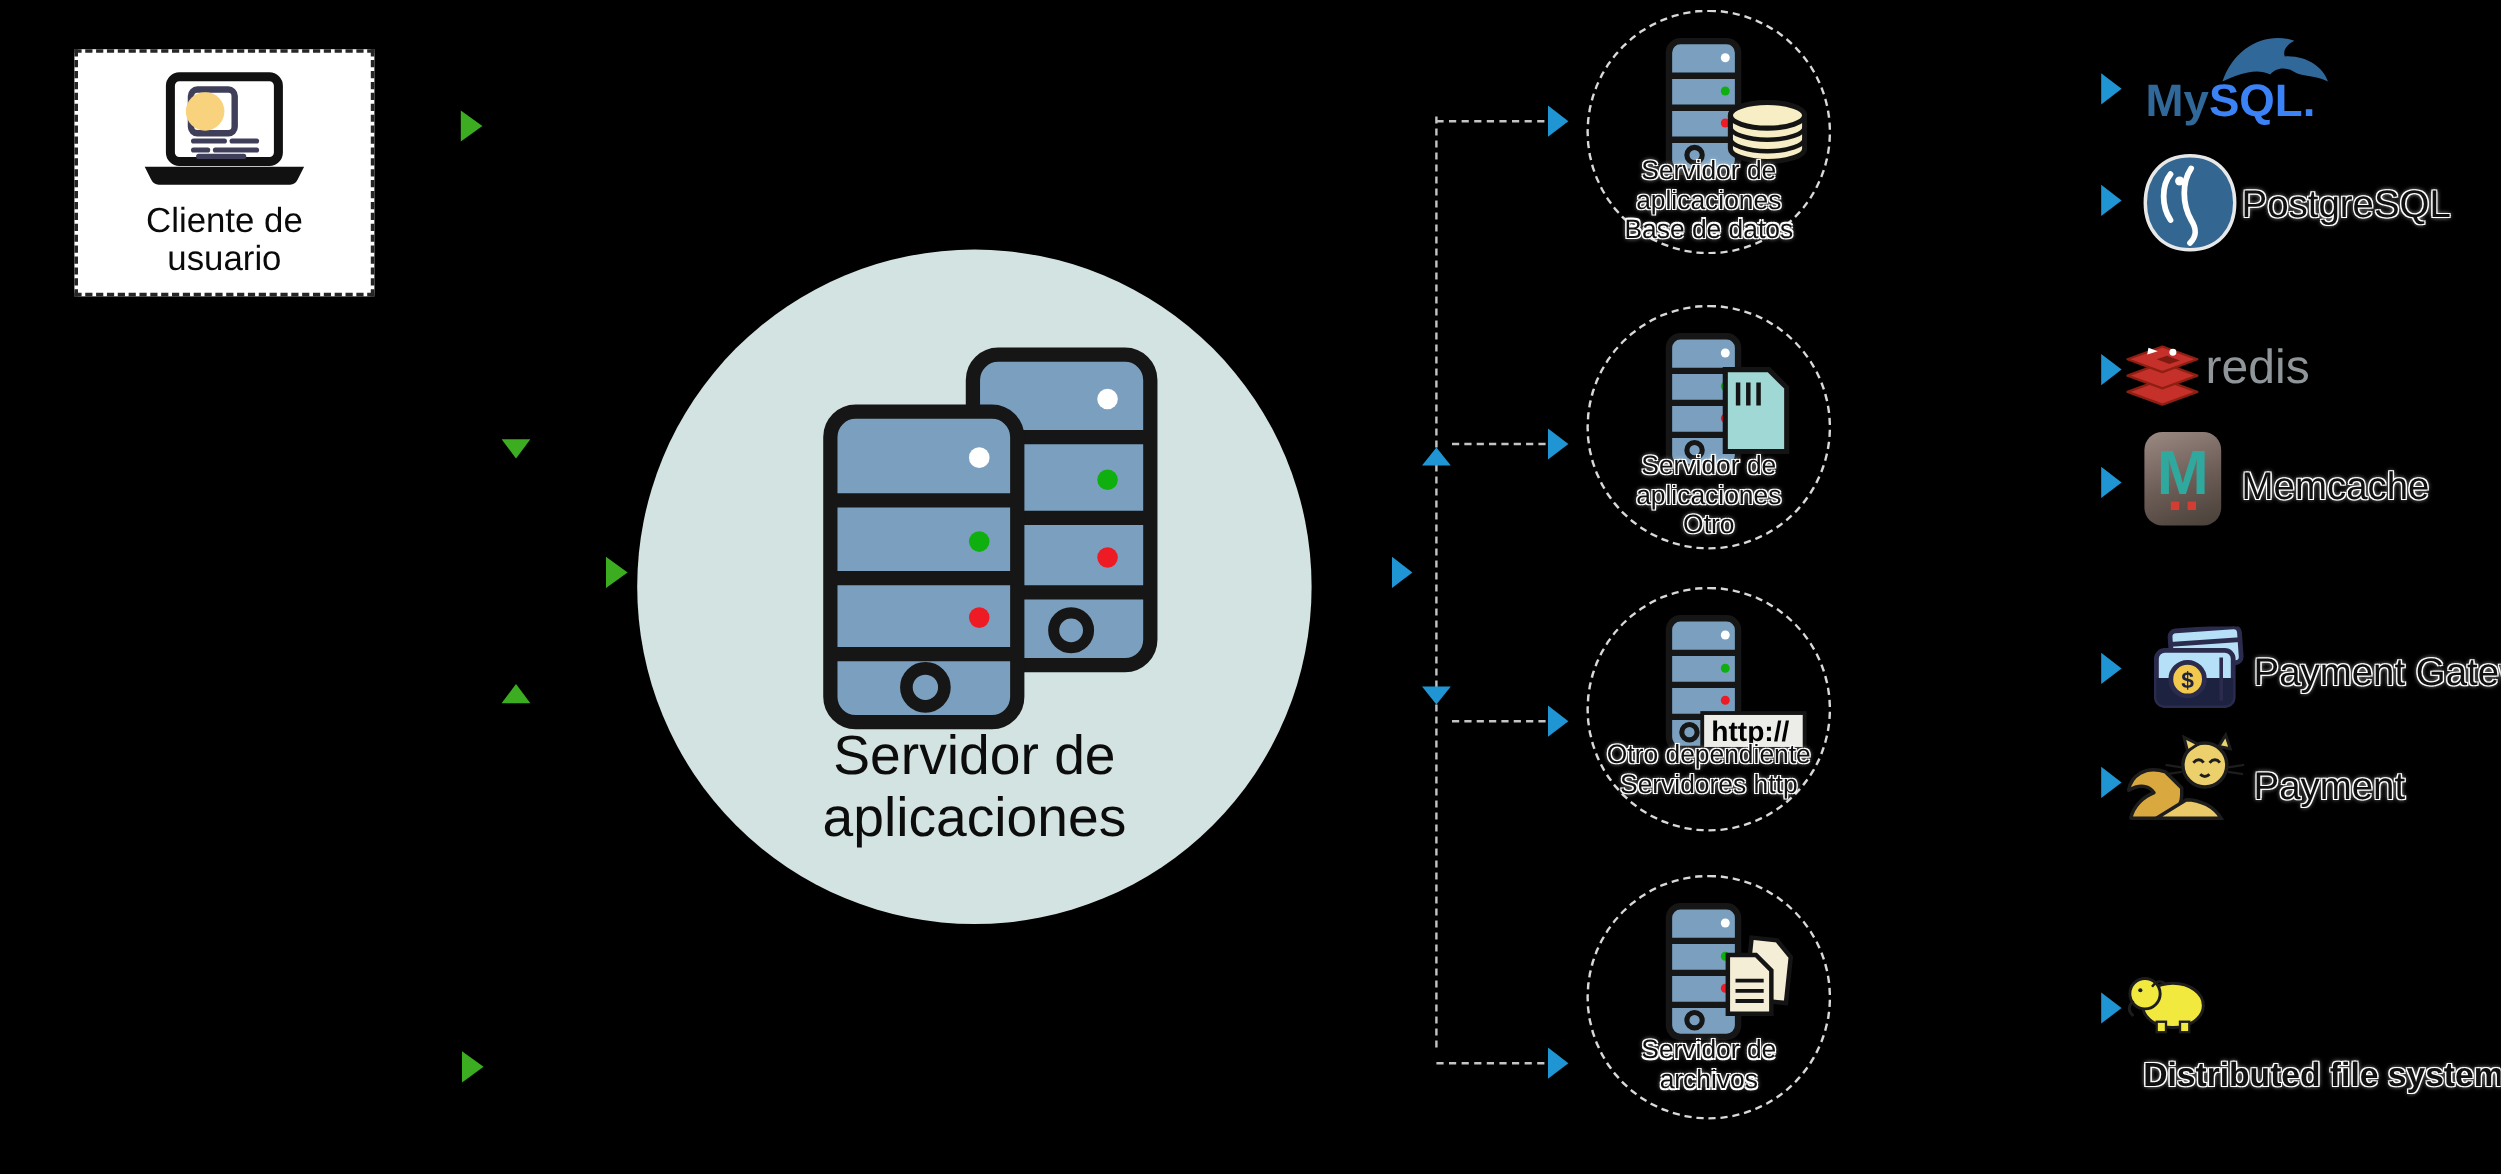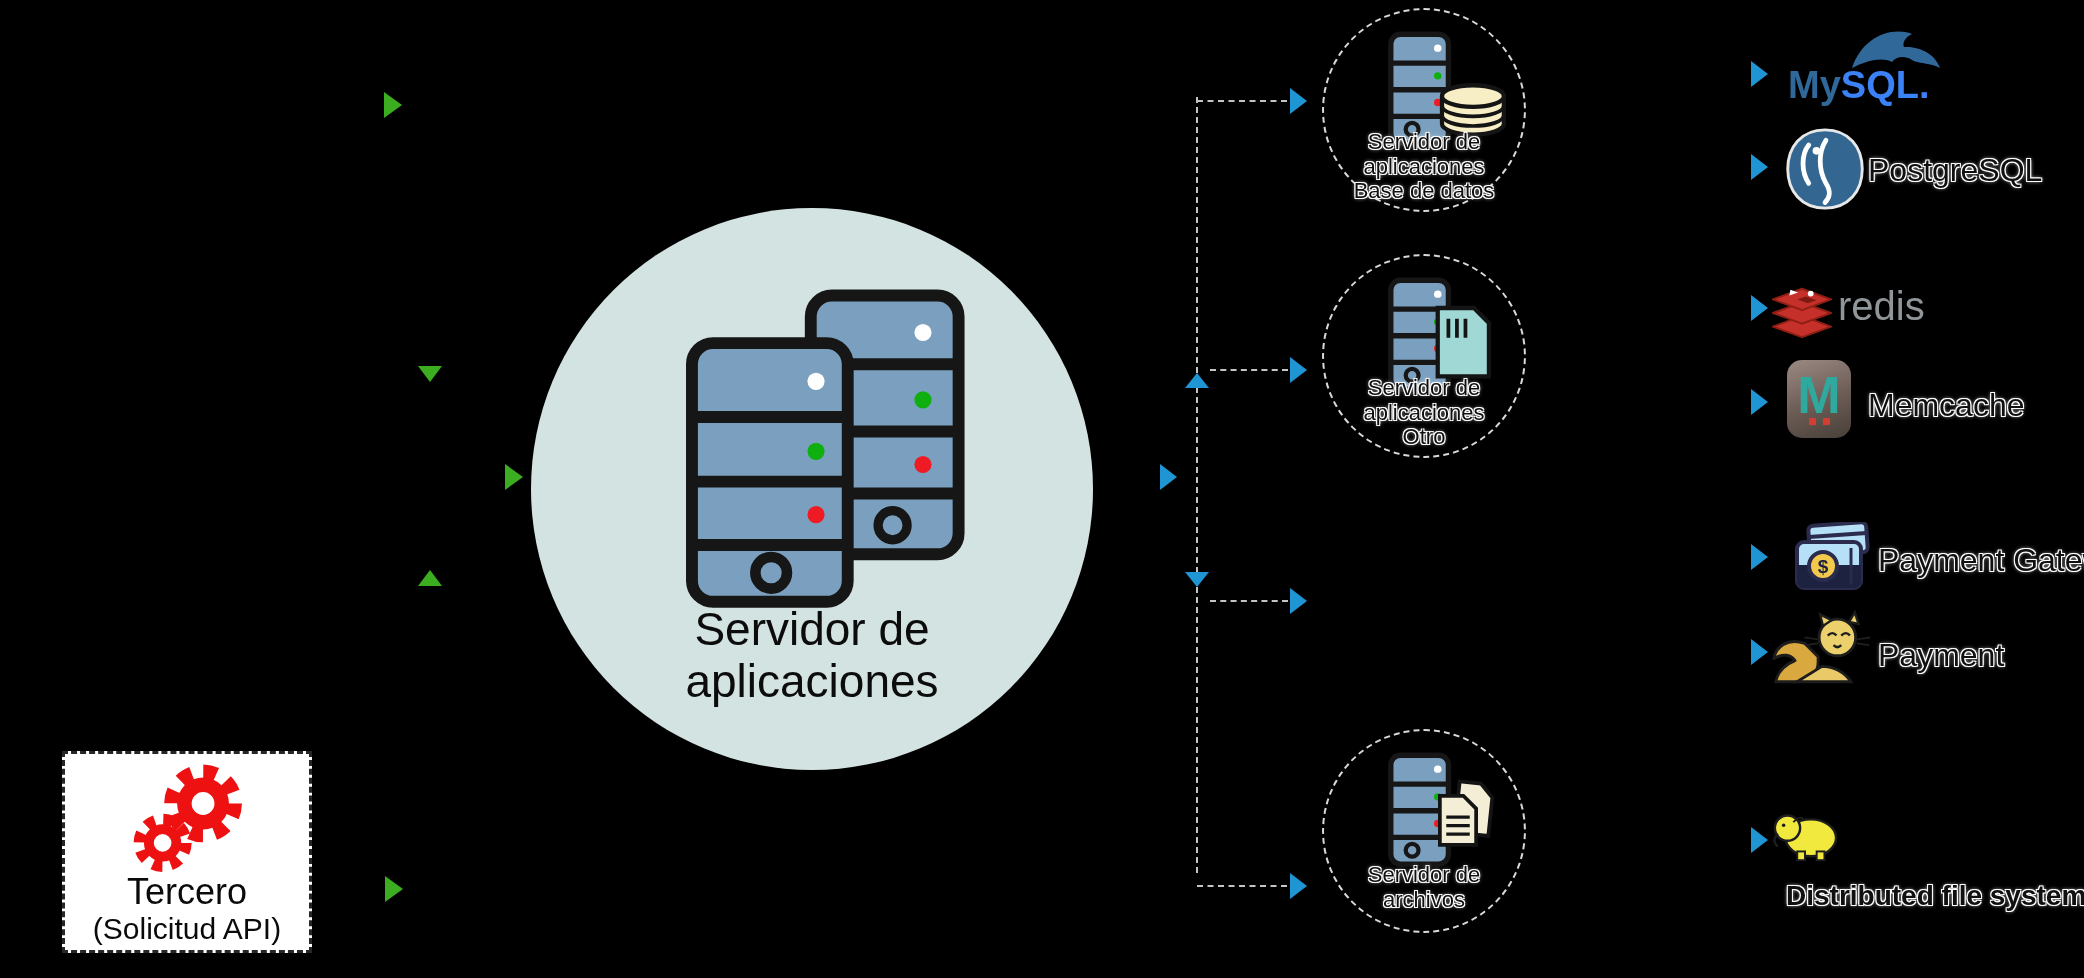--- a/index.html
+++ b/index.html
@@ -33,41 +33,40 @@
   
   .techlabel{position:absolute;font-size:32px;font-weight:400;white-space:nowrap}
   .hadoop-word{position:absolute;font-size:58px;font-weight:bold;font-style:italic;letter-spacing:-2px;
                color:#39abe9;-webkit-text-stroke:2px #101010;text-shadow:0 0 3px #fff;white-space:nowrap}
 </style>
 </head>
 <body>
 
 <div class="stage">
 
-
-  <div class="wbox" style="left:62px;top:751px;width:250px;height:202px">
-    <svg class="abs" style="left:60px;top:8px" width="125" height="112" viewBox="0 0 120 108">
-      <g>
-        <circle cx="75" cy="40" r="30" fill="none" stroke="#ee1111" stroke-width="15" stroke-dasharray="12.5 11.06"></circle>
-        <circle cx="75" cy="40" r="25" fill="#ee1111"></circle>
-        <circle cx="75" cy="40" r="11" fill="#fff"></circle>
+  <div class="wbox" style="left:62px;top:41px;width:250px;height:206px">
+    <svg class="abs" style="left:47px;top:14px" width="150" height="104" viewBox="0 0 140 96">
+      <rect x="28" y="5" width="84" height="66" rx="7" fill="#fff" stroke="#111" stroke-width="7"></rect>
+      <rect x="44" y="15" width="34" height="34" rx="5" fill="none" stroke="#3f3f5a" stroke-width="5"></rect>
+      <circle cx="55" cy="32" r="15" fill="#f9d27d"></circle>
+      <g stroke="#3f3f5a" stroke-width="4" stroke-linecap="round">
+        <line x1="46" y1="55" x2="70" y2="55"></line>
+          <line x1="76" y1="55" x2="95" y2="55"></line>
+        <line x1="46" y1="62" x2="57" y2="62"></line>
+          <line x1="63" y1="62" x2="95" y2="62"></line>
+        <line x1="50" y1="67" x2="85" y2="67"></line>
       </g>
-      <g>
-        <circle cx="36" cy="78" r="22" fill="none" stroke="#ee1111" stroke-width="12" stroke-dasharray="9.2 8.08"></circle>
-        <circle cx="36" cy="78" r="18" fill="#ee1111"></circle>
-        <circle cx="36" cy="78" r="8.5" fill="#fff"></circle>
-      </g>
-    </svg>
-    <div class="boxlabel" style="top:118px;font-size:36px">
-      <span>Tercero</span>
-    </div>
-    <div class="boxlabel" style="top:158px;font-size:30px">
-      <span>(Solicitud API)</span>
-    </div>
-  </div>
+      <path d="M8 75 h124 l-5 10 a7 7 0 0 1 -6 4 H19 a7 7 0 0 1 -6 -4 z" fill="#111"></path>
+    </svg>
+    <div class="boxlabel" style="top:124px;font-size:29px">
+      <span>Cliente de</span>
+      <span>usuario</span>
+    </div>
+  </div>
+
 
   <div class="tri g-r" style="left:384px;top:92px"></div>
   <div class="tri g-d" style="left:418px;top:366px"></div>
   <div class="tri g-r" style="left:505px;top:464px"></div>
   <div class="tri g-u" style="left:418px;top:570px"></div>
   <div class="tri g-r" style="left:385px;top:876px"></div>
 
   <div class="bigcircle" style="left:531px;top:208px">
     <svg class="abs" style="left:124px;top:77px" width="330" height="330" viewBox="0 0 250 250">
 
@@ -136,20 +135,36 @@
       <path d="M86 30 h34 l14 14 v50 h-48 z" fill="#9fd8d4" stroke="#141414" stroke-width="4"></path>
       <path d="M96 40 v18 M104 40 v18 M112 40 v18" stroke="#141414" stroke-width="3.5"></path>
     </svg>
     <div class="clabel halo" style="top:120px">
       <span>Servidor de</span>
       <span>aplicaciones</span>
       <span>Otro</span>
     </div>
   </div>
 
+  <div class="dcircle" style="left:1322px;top:489px">
+    <svg class="abs" style="left:22px;top:20px" width="160" height="128" viewBox="0 0 150 120">
+      <rect x="42" y="4" width="54" height="102" rx="9" fill="#7ba0bf" stroke="#161616" stroke-width="5"></rect>
+      <path d="M42 31 h54 M42 56 h54 M42 81 h54" stroke="#161616" stroke-width="5"></path>
+      <circle cx="86" cy="17" r="3.5" fill="#fff"></circle>
+        <circle cx="86" cy="43" r="3.5" fill="#0faf0f"></circle>
+      <circle cx="86" cy="68" r="3.5" fill="#ee1a24"></circle>
+      <circle cx="58" cy="93" r="6" fill="none" stroke="#161616" stroke-width="4"></circle>
+      <rect x="68" y="78" width="80" height="28" fill="#ecece9" stroke="#141414" stroke-width="3"></rect>
+      <text x="75" y="100" font-family="Liberation Sans, sans-serif" font-size="22" font-weight="bold" fill="#000">http://</text>
+    </svg>
+    <div class="clabel halo" style="top:126px">
+      <span>Otro dependiente</span>
+      <span>Servidores http</span>
+    </div>
+  </div>
 
   <div class="dcircle" style="left:1322px;top:729px">
     <svg class="abs" style="left:22px;top:20px" width="160" height="128" viewBox="0 0 150 120">
       <rect x="42" y="4" width="54" height="102" rx="9" fill="#7ba0bf" stroke="#161616" stroke-width="5"></rect>
       <path d="M42 31 h54 M42 56 h54 M42 81 h54" stroke="#161616" stroke-width="5"></path>
       <circle cx="86" cy="17" r="3.5" fill="#fff"></circle>
         <circle cx="86" cy="43" r="3.5" fill="#0faf0f"></circle>
       <circle cx="86" cy="68" r="3.5" fill="#ee1a24"></circle>
       <circle cx="62" cy="93" r="6" fill="none" stroke="#161616" stroke-width="4"></circle>
       <path d="M104 30 h20 l12 12 v36 h-32 z" fill="#f5eed6" stroke="#141414" stroke-width="3.5" transform="rotate(6 120 54)"></path>

